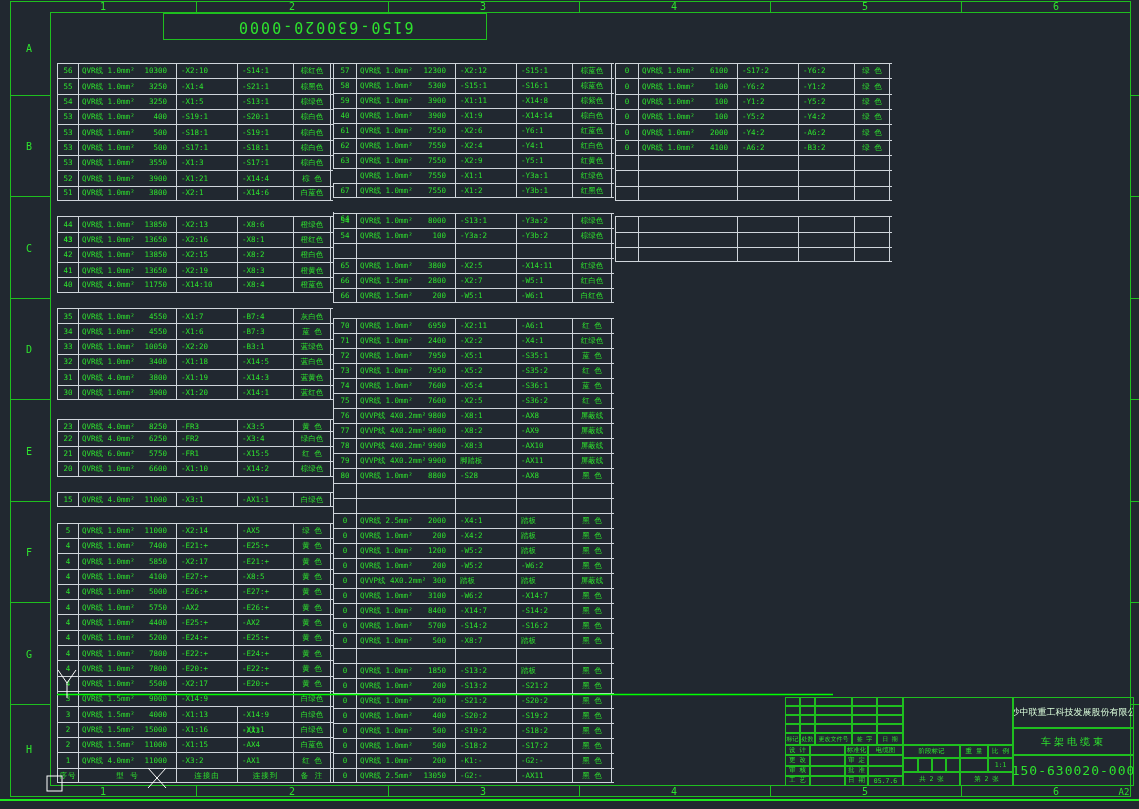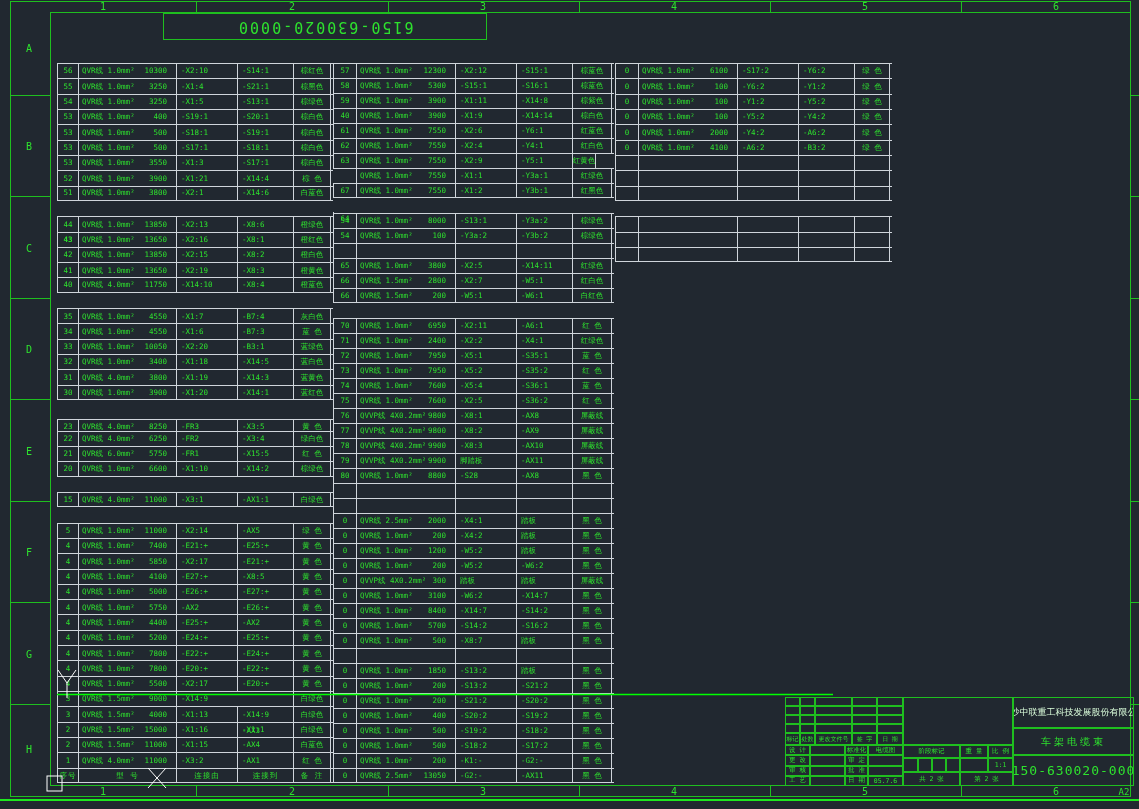--- a/index.html
+++ b/index.html
@@ -580,21 +580,21 @@
           <div class="cell c-center" style="width: 40px;">红白色</div>
         </div>
         <div class="trow bord" style="top: 90px; width: 281px; height: 15px;">
           <div class="cell c-center" style="width: 23px;">63</div>
           <div class="cell spec" style="width: 99px;">
             <span>QVR线 1.0mm²</span>
             <span class="len">7550</span>
           </div>
           <div class="cell c-left" style="width: 61px;">-X2:9</div>
           <div class="cell c-left" style="width: 56px;">-Y5:1</div>
-          <div class="cell c-center" style="width: 24px;">红黄色</div>
+          <div class="cell c-center" style="width: 40px;">红黄色</div>
         </div>
         <div class="trow bord" style="top: 105px; width: 281px; height: 15px;">
           <div class="cell c-center" style="width: 23px; margin-top: 43px;">64</div>
           <div class="cell spec" style="width: 99px;">
             <span>QVR线 1.0mm²</span>
             <span class="len">7550</span>
           </div>
           <div class="cell c-left" style="width: 61px;">-X1:1</div>
           <div class="cell c-left" style="width: 56px;">-Y3a:1</div>
           <div class="cell c-center" style="width: 40px;">红绿色</div>

